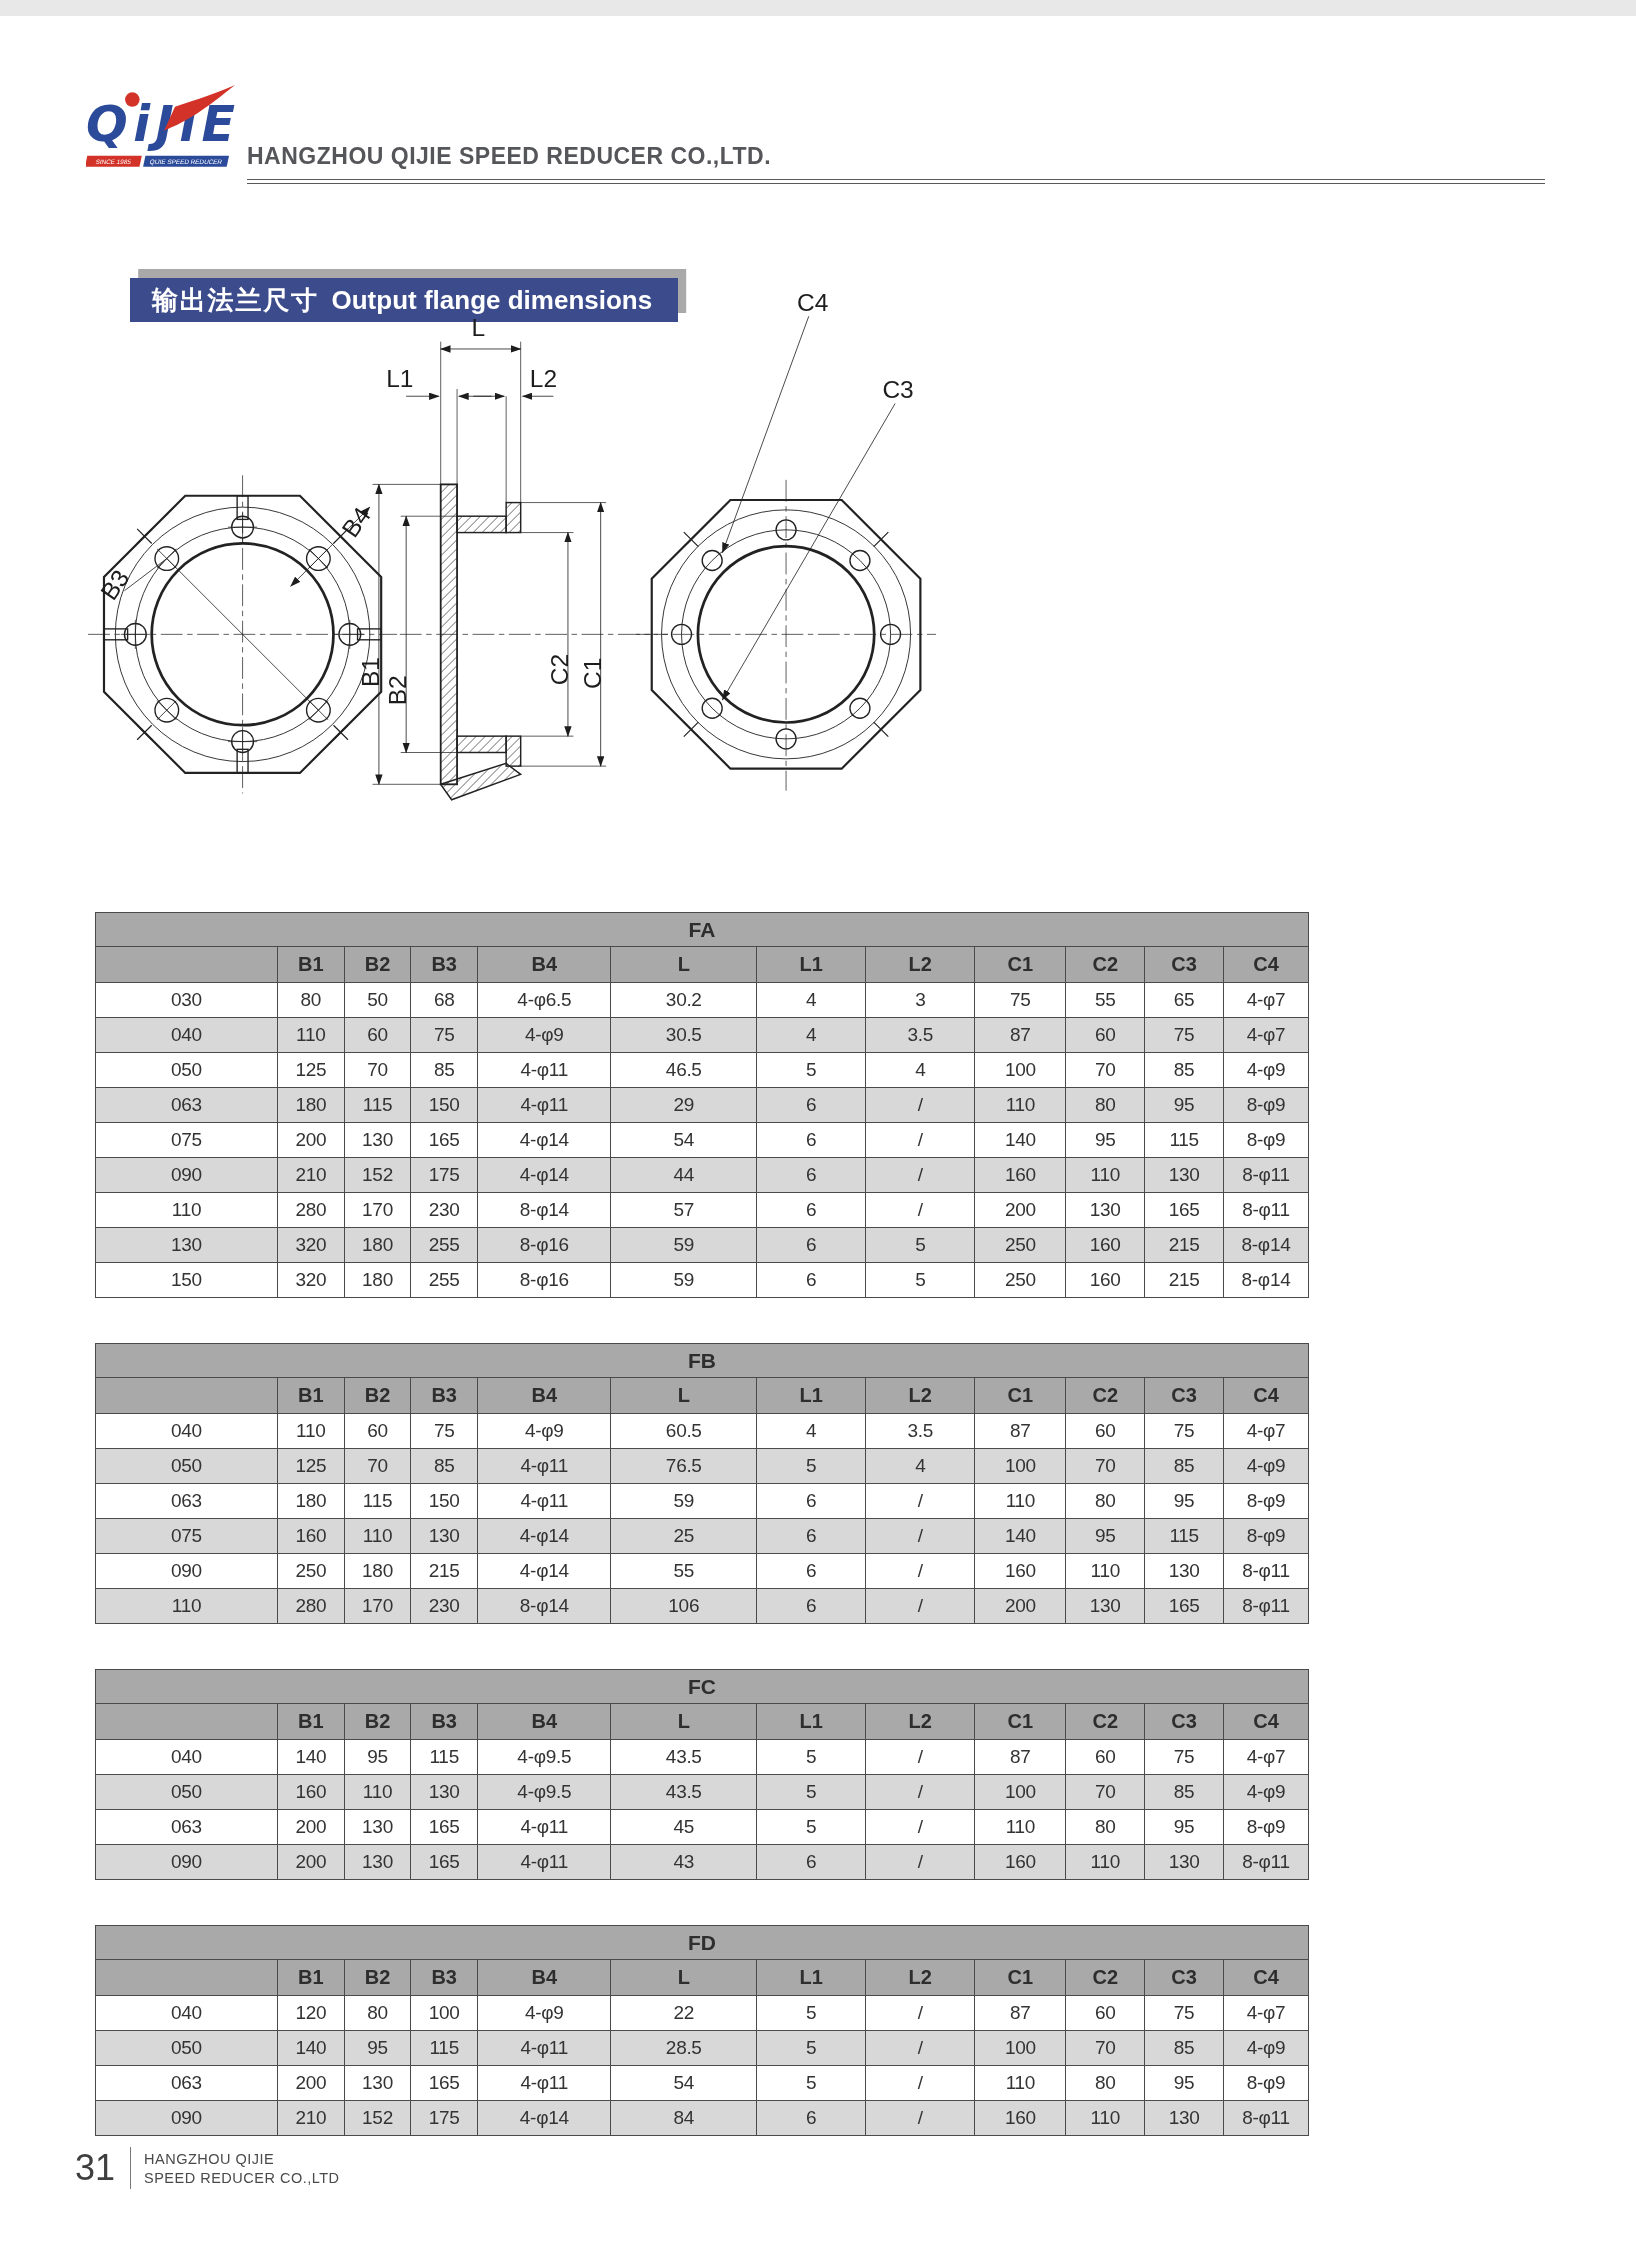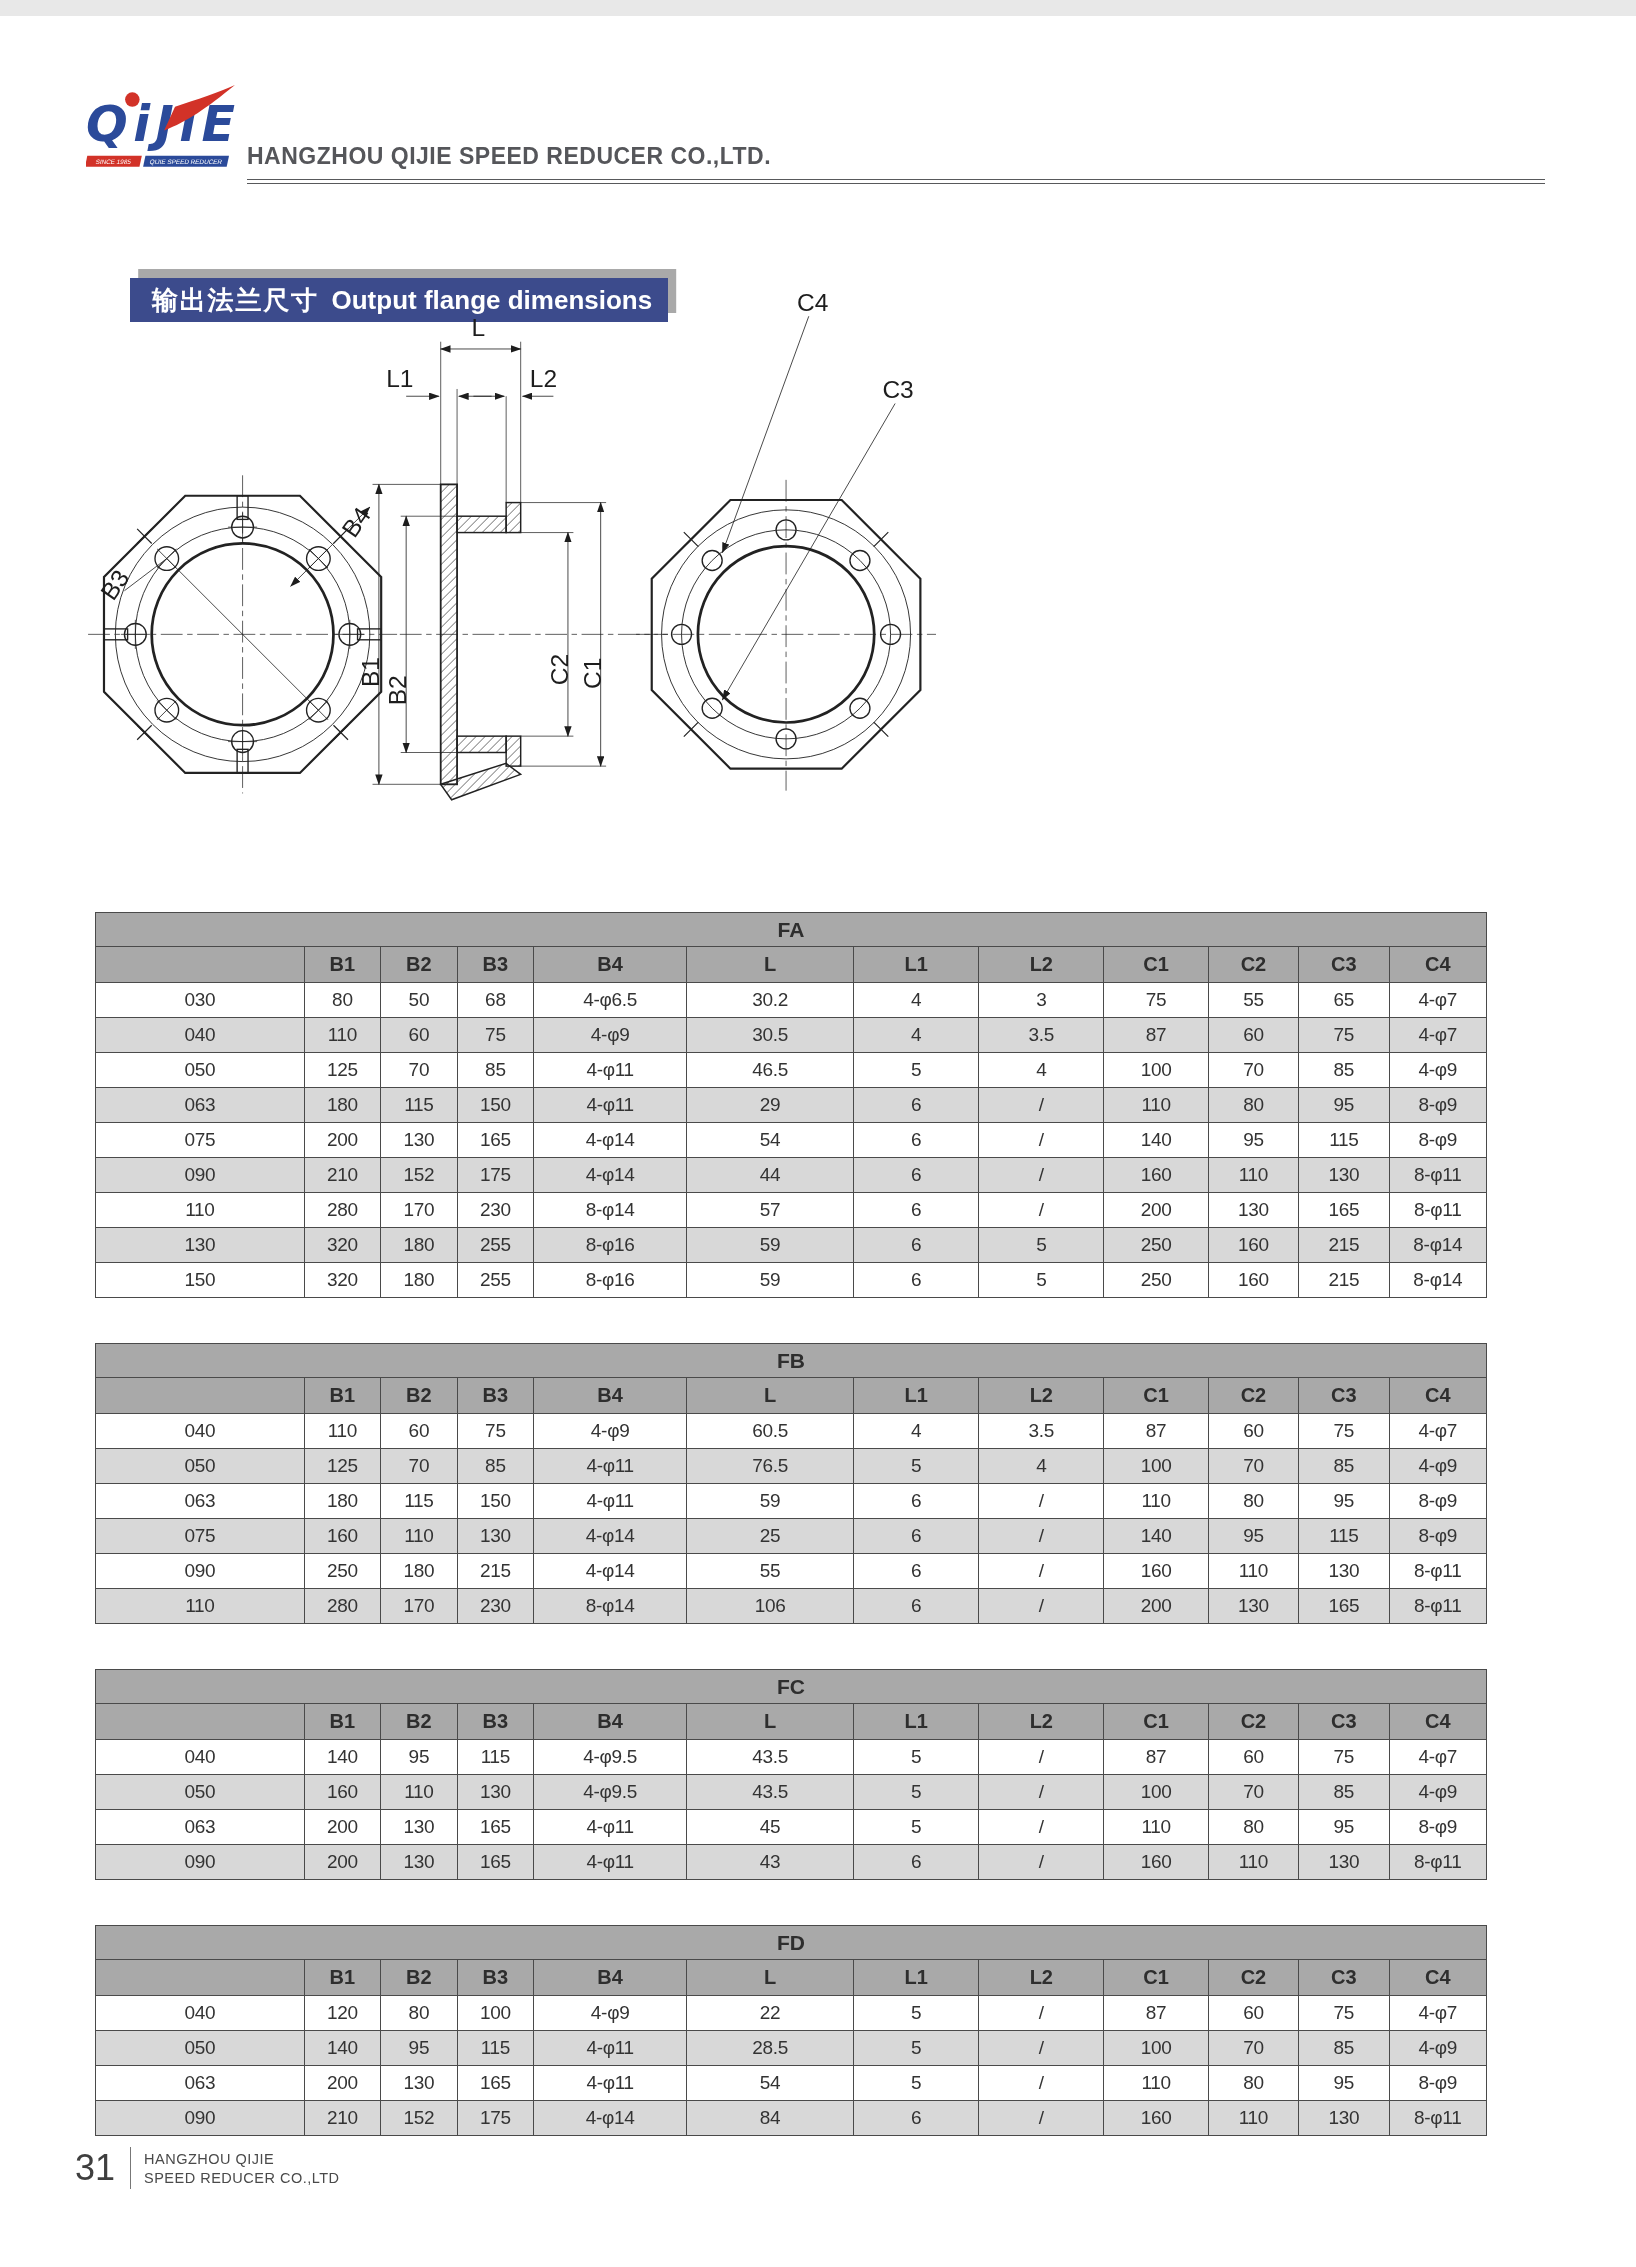--- a/index.html
+++ b/index.html
@@ -8,31 +8,31 @@
 
   
   .logo{position:absolute;left:86px;top:69px;width:159px;height:95px;}
   .company-name{position:absolute;left:247px;top:127px;font-size:23px;font-weight:bold;
                 color:#55565a;letter-spacing:0.5px;white-space:nowrap;}
   .header-rule{position:absolute;left:247px;right:91px;top:163px;height:2.7px;
                border-top:1.8px solid #58595b;border-bottom:1.8px solid #58595b;}
 
   
   .banner{position:absolute;left:130px;top:262px;height:44px;background:#3c4b8c;color:#fff;
-          display:flex;align-items:center;padding:0 16px 0 22px;font-size:26px;font-weight:bold;
+          display:flex;align-items:center;padding:0 26px 0 22px;font-size:26px;font-weight:bold;
           box-shadow:8.2px -9px 0 #a9a9a9;white-space:nowrap;}
   .banner .zh{letter-spacing:1.8px;margin-right:12.7px;}
 
   
   .drawing{position:absolute;left:86px;top:273px;width:873px;height:618px;}
   .drawing svg{width:100%;height:100%;}
   .dim-label{font-family:"Liberation Sans",sans-serif;font-size:27px;fill:#1d1d1d;}
 
   
-  .tables{position:absolute;left:95px;top:896px;width:1392px;}
+  .tables{position:absolute;left:95px;top:896px;width:1214px;}
   table{width:100%;border-collapse:collapse;table-layout:fixed;margin:0 0 45px 0;
         border:1.8px solid #3a3a3a;}
   td{border:0.9px solid #4a4a4a;text-align:center;padding:0;overflow:hidden;white-space:nowrap;}
   tr.t-title td{background:#a9a9a9;height:33px;font-size:21px;font-weight:bold;color:#2e2e2e;}
   tr.t-head td{background:#a9a9a9;height:35px;font-size:20px;font-weight:bold;color:#2e2e2e;}
   tbody td{height:34px;font-size:19px;color:#333;letter-spacing:-0.3px;}
   tbody tr.alt td{background:#d8d8d8;}
 
   
   .footer{position:absolute;left:75px;top:2131px;display:flex;align-items:flex-end;}

